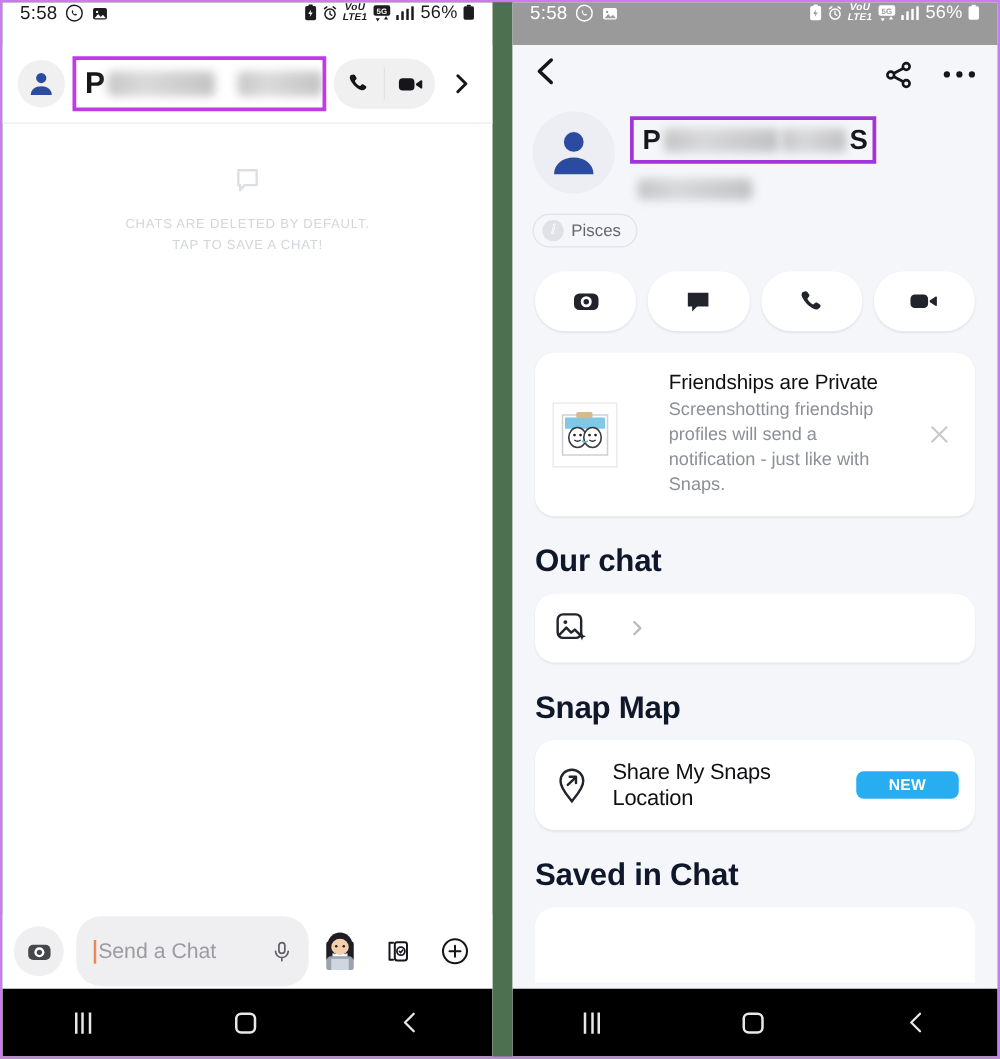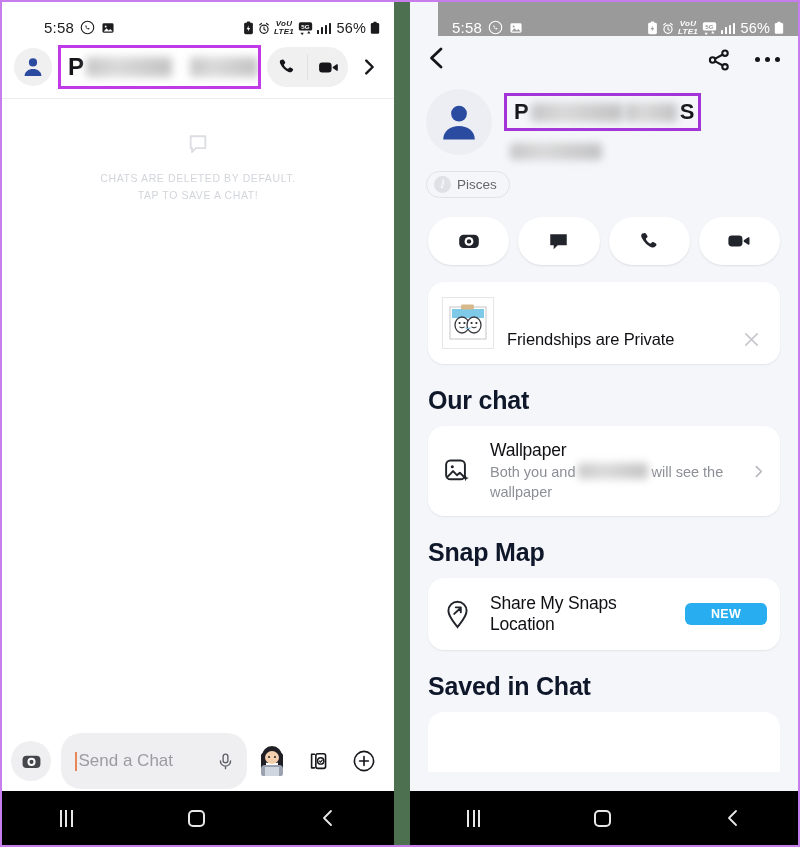--- a/index.html
+++ b/index.html
@@ -19,25 +19,24 @@
 
   
   .panel { position: relative; height: 843px; overflow: hidden; }
   .panel-left  { width: 392px; background: #ffffff; }
   .gap { width: 16px; background: #4d7050; }
   .panel-right { width: 388px; background: #f5f6fa; }
 
   
   .statusbar {
     height: 34px;
-    display: flex; align-items: flex-end;
+    display: flex; align-items: flex-start;
     padding: 0 14px;
     font-size: 14.5px;
     letter-spacing: .2px;
-    margin-left: 28px;
   }
   .statusbar-left { display: flex; align-items: center; gap: 6px; }
   .statusbar-right { margin-left: auto; display: flex; align-items: center; gap: 4px; }
   .sb-light { color: #1c1c1e; }
   .sb-dark  { color: #ffffff; }
   .statusbar.dark { background: #9a9a9a; }
   .sb-time { font-size: 15px; font-weight: 400; }
   .sb-ico { display: inline-flex; align-items: center; justify-content: center; }
   .sb-net { font-size: 8px; line-height: 1; font-weight: 700; text-align: center; }
   .sb-net span { display: block; font-style: italic; }
@@ -221,21 +220,21 @@
     box-shadow: 0 1px 2px rgba(16,18,40,.10);
     display: flex; align-items: center; justify-content: center;
   }
 
   .card {
     margin: 0 18px;
     background: #fff;
     border-radius: 16px;
     box-shadow: 0 1px 2px rgba(16,18,40,.07);
   }
-  .promo { margin-top: 17px; display: flex; align-items: flex-end; padding: 15px 12px 15px 14px; }
+  .promo { margin-top: 17px; display: flex; align-items: center; padding: 15px 12px 15px 14px; gap: 28px; }
   .promo-thumb {
     width: 52px; height: 52px; flex: 0 0 auto;
     background: #fff; border: 1px solid #e7e7ea;
     display:flex;align-items:center;justify-content:center;
     margin-right: 13px;
   }
   .promo-body { flex: 1 1 auto; min-width:0; }
   .promo-title { font-size: 16.5px; color: #101014; font-weight: 400; letter-spacing:-.1px; }
   .promo-desc { font-size: 14.5px; color: #8d8f97; line-height: 20px; margin-top: 2px; }
   .promo-close { width: 34px; display:flex; align-items:center; justify-content:center; flex:0 0 auto; color:#c9cace; font-size:22px; }
@@ -583,46 +582,40 @@
               <circle cx="18.4" cy="22" r="1.1" fill="#222"></circle>
             <circle cx="25.6" cy="22" r="1.1" fill="#222"></circle>
               <circle cx="30.4" cy="22" r="1.1" fill="#222"></circle>
             <path d="M13.8 26.2q2.2 1.6 4.4 0" stroke="#222" stroke-width="1" fill="none" stroke-linecap="round"></path>
             <path d="M25.8 26.2q2.2 1.6 4.4 0" stroke="#222" stroke-width="1" fill="none" stroke-linecap="round"></path>
             <path d="M20 27q2 1 4 0" stroke="#6fb6d8" stroke-width="1.2" fill="none" stroke-linecap="round"></path>
           </svg>
         </div>
         <div class="promo-body">
           <div class="promo-title">Friendships are Private</div>
+          <div class="promo-desc">Screenshotting friendship profiles will send a notification - just like with Snaps.</div>
         </div>
         <div class="promo-close">
           <svg width="19" height="19" viewBox="0 0 20 20">
               <path d="M4 4l12 12M16 4L4 16" stroke="#c9cace" stroke-width="1.9" stroke-linecap="round"></path>
             </svg>
         </div>
       </div>
 
       
       <div class="section-title">Our chat</div>
       <div class="card row-card">
         <div class="row-ic">
           <svg width="27" height="27" viewBox="0 0 28 28">
             <rect x="2.2" y="2.6" width="19.5" height="19.5" rx="4.5" fill="none" stroke="#22242b" stroke-width="2"></rect>
             <circle cx="8.6" cy="9" r="1.6" fill="#22242b"></circle>
             <path d="M3.6 19.6l5.8-6 4 4.2 3-2.6 5 5" fill="none" stroke="#22242b" stroke-width="2" stroke-linecap="round" stroke-linejoin="round"></path>
             <path d="M22.4 17.4l.9 2.5 2.5.9-2.5.9-.9 2.5-.9-2.5-2.5-.9 2.5-.9z" fill="#22242b"></path>
           </svg>
         </div>
-        <div class="row-body">
-          <div class="row-title">Wallpaper</div>
-          <div class="row-sub">
-            <span>Both you and</span><span class="blurred blur-inline"></span><span>will see the</span>
-            <span>wallpaper</span>
-          </div>
-        </div>
         <div class="row-chev">
           <svg width="17" height="17" viewBox="0 0 24 24">
               <path d="M9 5l7 7-7 7" fill="none" stroke="#b8b9c0" stroke-width="2.4" stroke-linecap="round" stroke-linejoin="round"></path>
             </svg>
         </div>
       </div>
 
       
       <div class="section-title">Snap Map</div>
       <div class="card row-card map-row">

